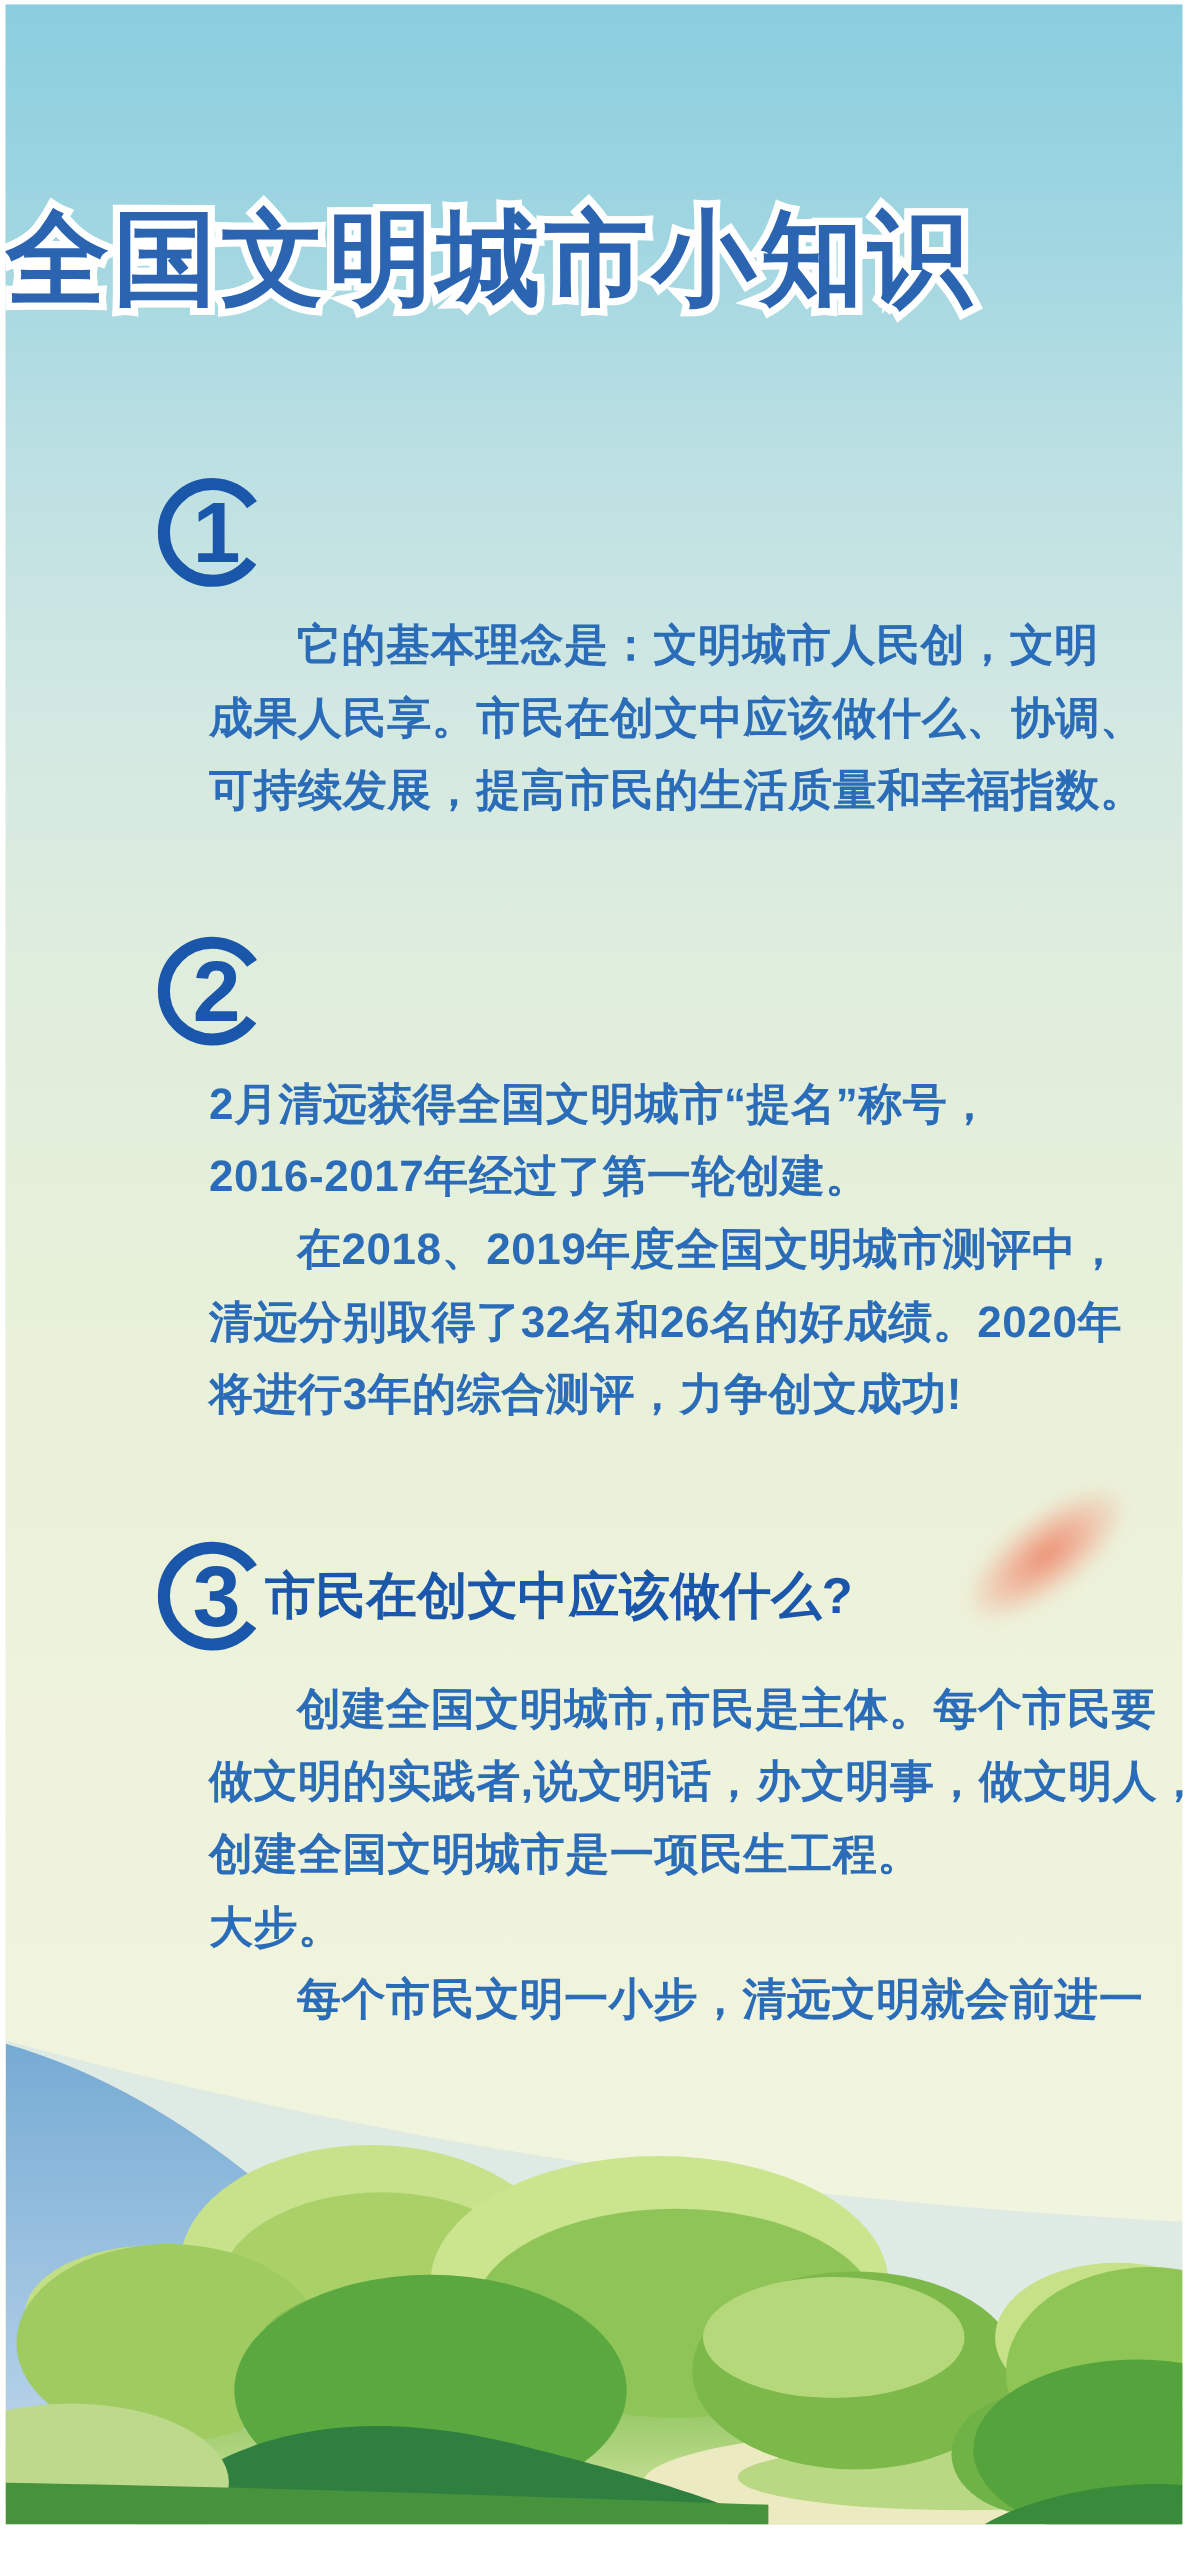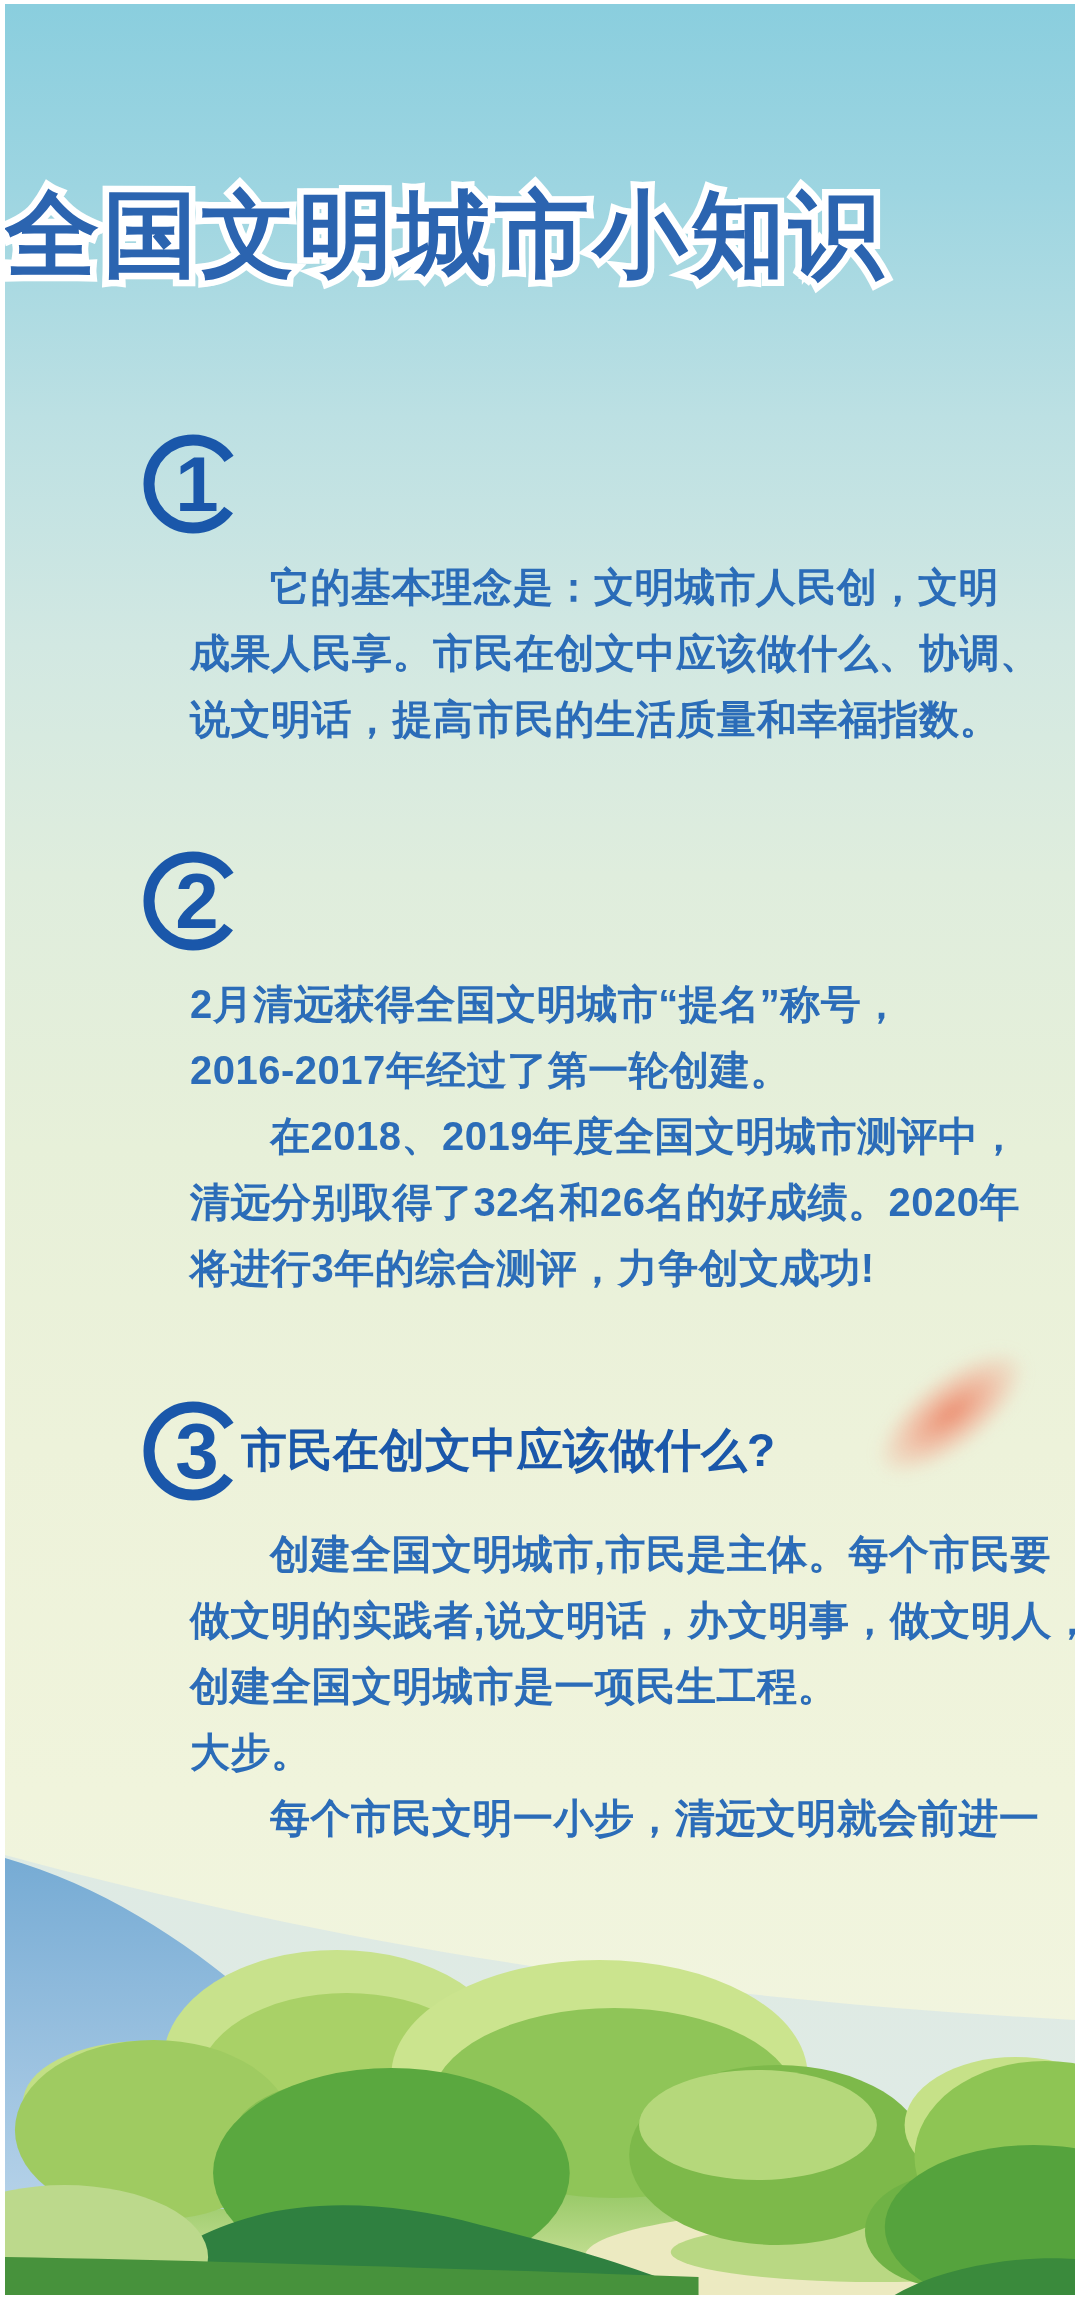--- a/index.html
+++ b/index.html
@@ -78,21 +78,21 @@
         <svg class="badge-ring" viewBox="0 0 100 100" aria-hidden="true">
           <circle cx="50" cy="50" r="44" fill="none" stroke="#1a57aa" stroke-width="11" stroke-dasharray="221.5 55" stroke-dashoffset="-27.7"></circle>
         </svg>
         <span class="badge-num">1</span>
       </span>
     </div>
     <div class="body">
             <div class="para">
               <div class="line indent">它的基本理念是：文明城市人民创，文明</div>
               <div class="line">成果人民享。市民在创文中应该做什么、协调、</div>
-              <div class="line">说文明话，提高市民的生活质量和幸福指数。</div>
+              <div class="line">可持续发展，提高市民的生活质量和幸福指数。</div>
             </div>
           </div>
   </section>
 
   <section class="section">
     <div class="heading-row">
       <span class="badge">
         <svg class="badge-ring" viewBox="0 0 100 100" aria-hidden="true">
           <circle cx="50" cy="50" r="44" fill="none" stroke="#1a57aa" stroke-width="11" stroke-dasharray="221.5 55" stroke-dashoffset="-27.7"></circle>
         </svg>

